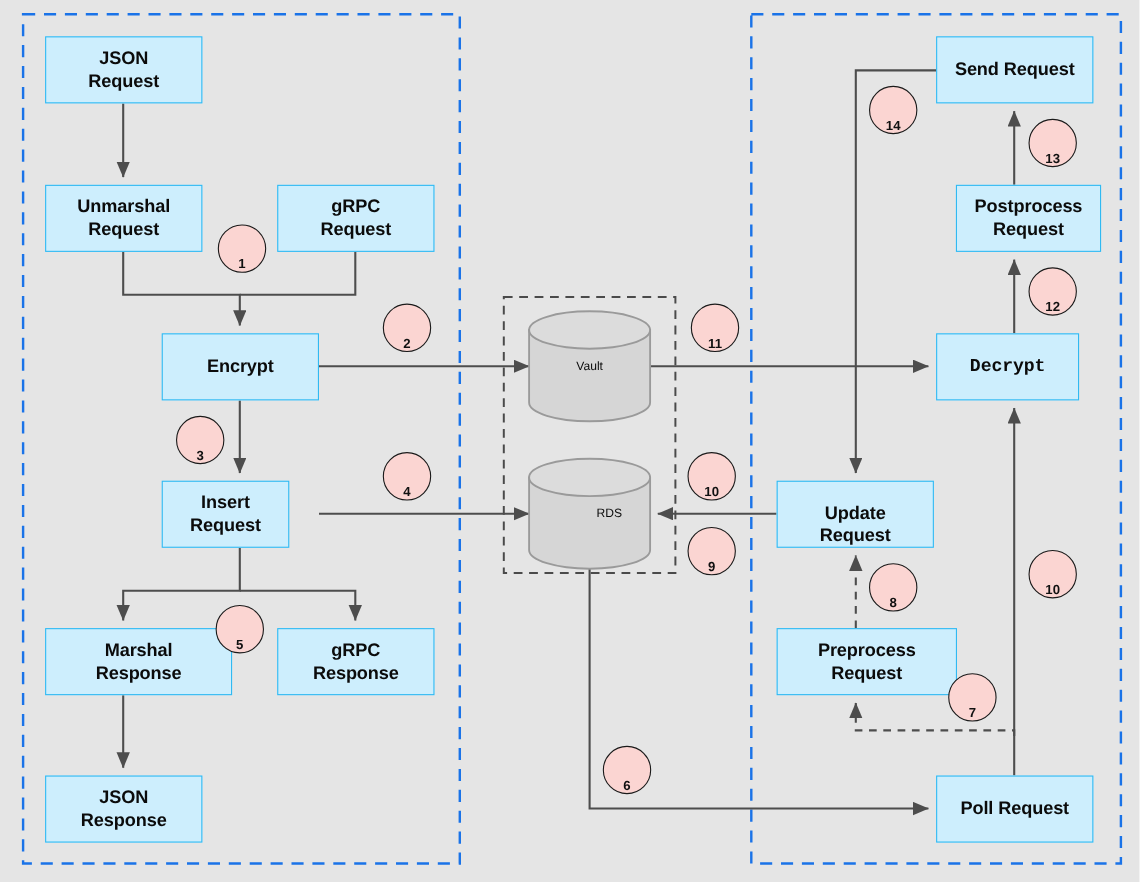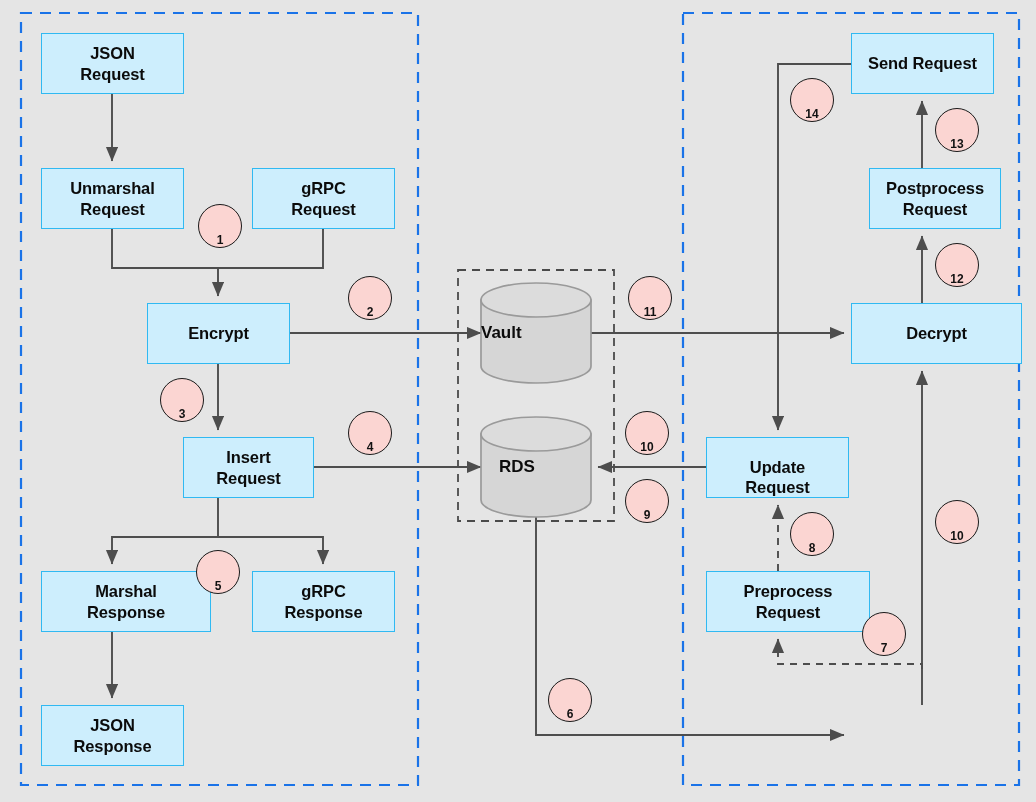--- a/index.html
+++ b/index.html
@@ -49,26 +49,27 @@
     border: 1.7px solid #1a1a1a;
     display: flex;
     align-items: flex-end;
     justify-content: center;
     font-size: 12px;
     font-weight: bold;
     color: #111111;
   }
   .cyl-label {
     position: absolute;
-    font-size: 17px;
-    font-weight: bold;
+    font-size: 11px;
+    font-weight: normal;
     color: #0b0b0b;
     text-align: center;
     display: flex;
     align-items: center;
+    justify-content: center;
   }
 </style>
 </head>
 <body>
 
 <div id="canvas">
 
   <svg class="layer" viewBox="0 0 1036 802">
     <defs>
       <marker id="arrowhead" markerWidth="9" markerHeight="9" refX="7.4" refY="3.2" orient="auto" markerUnits="strokeWidth">
@@ -136,47 +137,50 @@
   </div>
   <div class="node-box" style="left:41px;top:168px;width:143px;height:61px;">
     <span>Unmarshal<br>Request</span>
   </div>
   <div class="node-box" style="left:252px;top:168px;width:143px;height:61px;">
     <span>gRPC<br>Request</span>
   </div>
   <div class="node-box" style="left:147px;top:303px;width:143px;height:61px;">
     <span>Encrypt</span>
   </div>
-  <div class="node-box" style="left:147px;top:437px;width:131px;height:61px;margin-left:36px;">
+  <div class="node-box" style="left:147px;top:437px;width:116px;height:61px;">
     <span>Insert<br>Request</span>
   </div>
   <div class="node-box" style="left:41px;top:571px;width:170px;height:61px;justify-content:center;">
     <span>Marshal<br>Response</span>
   </div>
   <div class="node-box" style="left:252px;top:571px;width:143px;height:61px;">
     <span>gRPC<br>Response</span>
   </div>
   <div class="node-box" style="left:41px;top:705px;width:143px;height:61px;">
     <span>JSON<br>Response</span>
   </div>
   <div class="node-box" style="left:851px;top:33px;width:143px;height:61px;">
     <span>Send Request</span>
   </div>
   <div class="node-box" style="left:851px;top:168px;width:132px;height:61px;margin-left:18px;">
     <span>Postprocess<br>Request</span>
   </div>
-  <div class="node-box" style="left:851px;top:303px;width:171px;height:61px;">
+  <div class="node-box" style="left:851px;top:303px;width:130px;height:61px;font-family:Liberation Mono, monospace;">
     <span>Decrypt</span>
   </div>
   <div class="node-box" style="left:706px;top:437px;width:143px;height:61px;align-items:flex-end;">
     <span>Update<br>Request</span>
   </div>
   <div class="node-box" style="left:706px;top:571px;width:164px;height:61px;">
     <span>Preprocess<br>Request</span>
   </div>
+  <div class="node-box" style="left:851px;top:705px;width:143px;height:61px;">
+    <span>Poll Request</span>
+  </div>
 
   <div class="cyl-label" style="left:481px;top:320px;width:110px;height:26px;">
     <span>Vault</span>
   </div>
   <div class="cyl-label" style="left:499px;top:454px;width:110px;height:26px;">
     <span>RDS</span>
   </div>
 
   <div class="badge" style="left:198px;top:204px;">
     <span>1</span>

